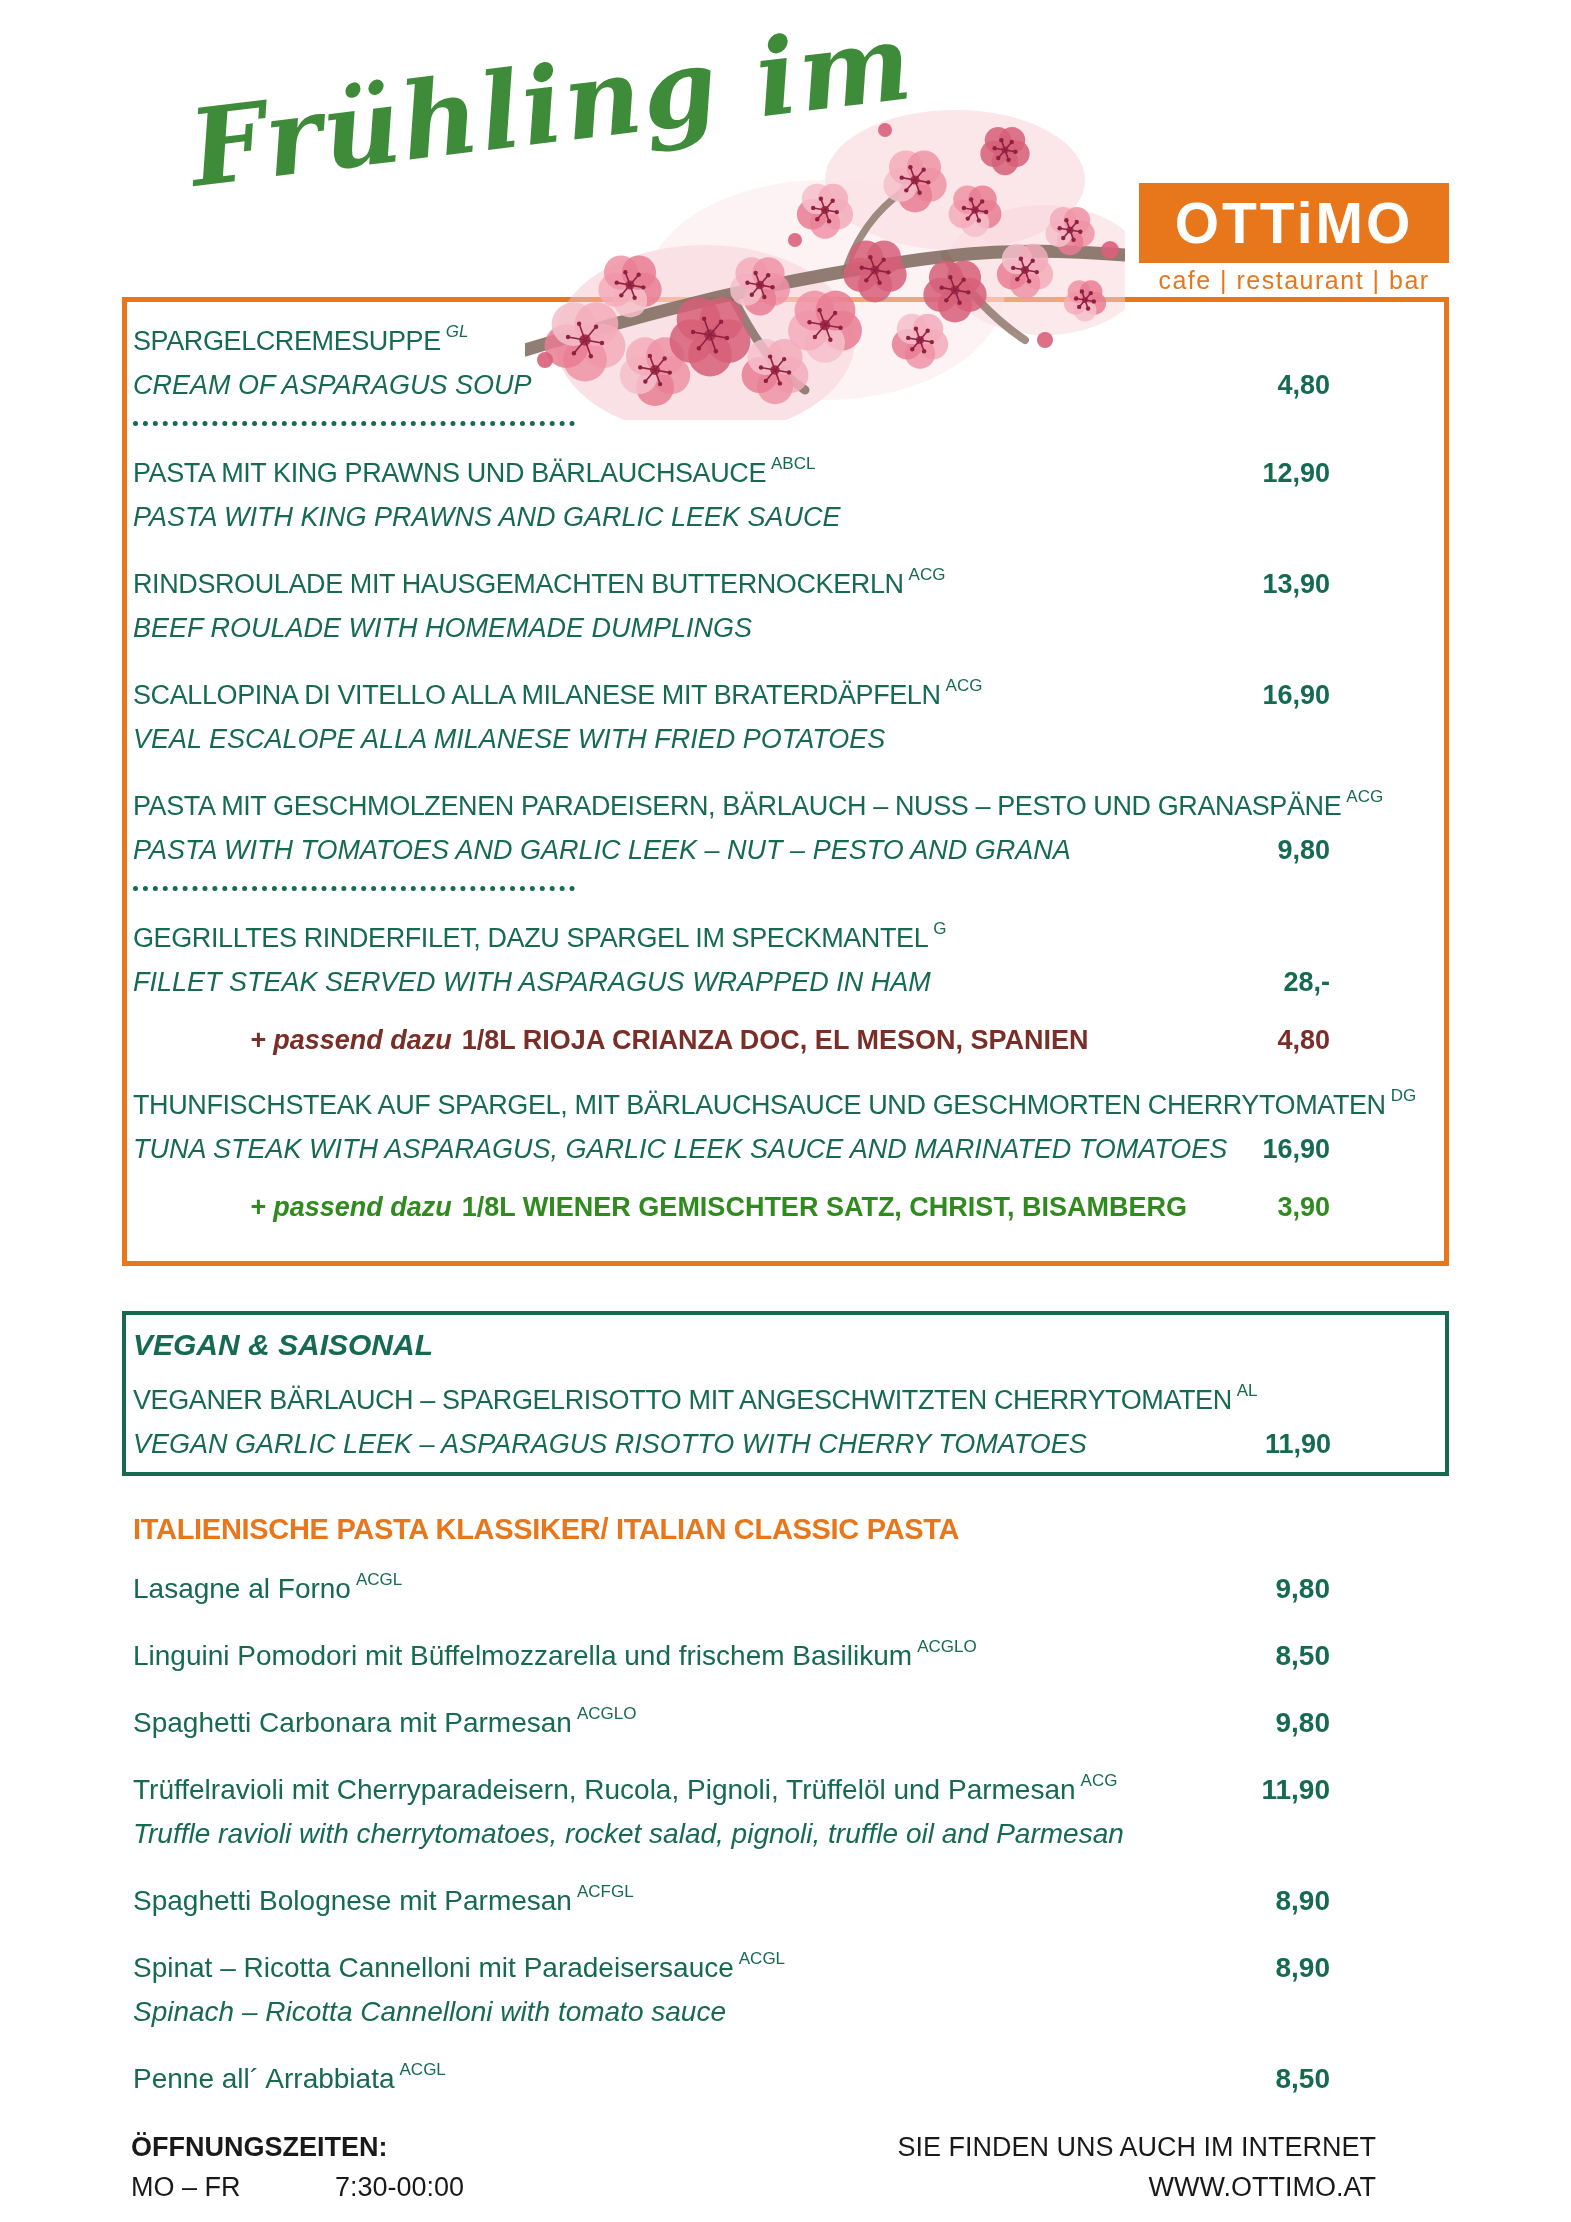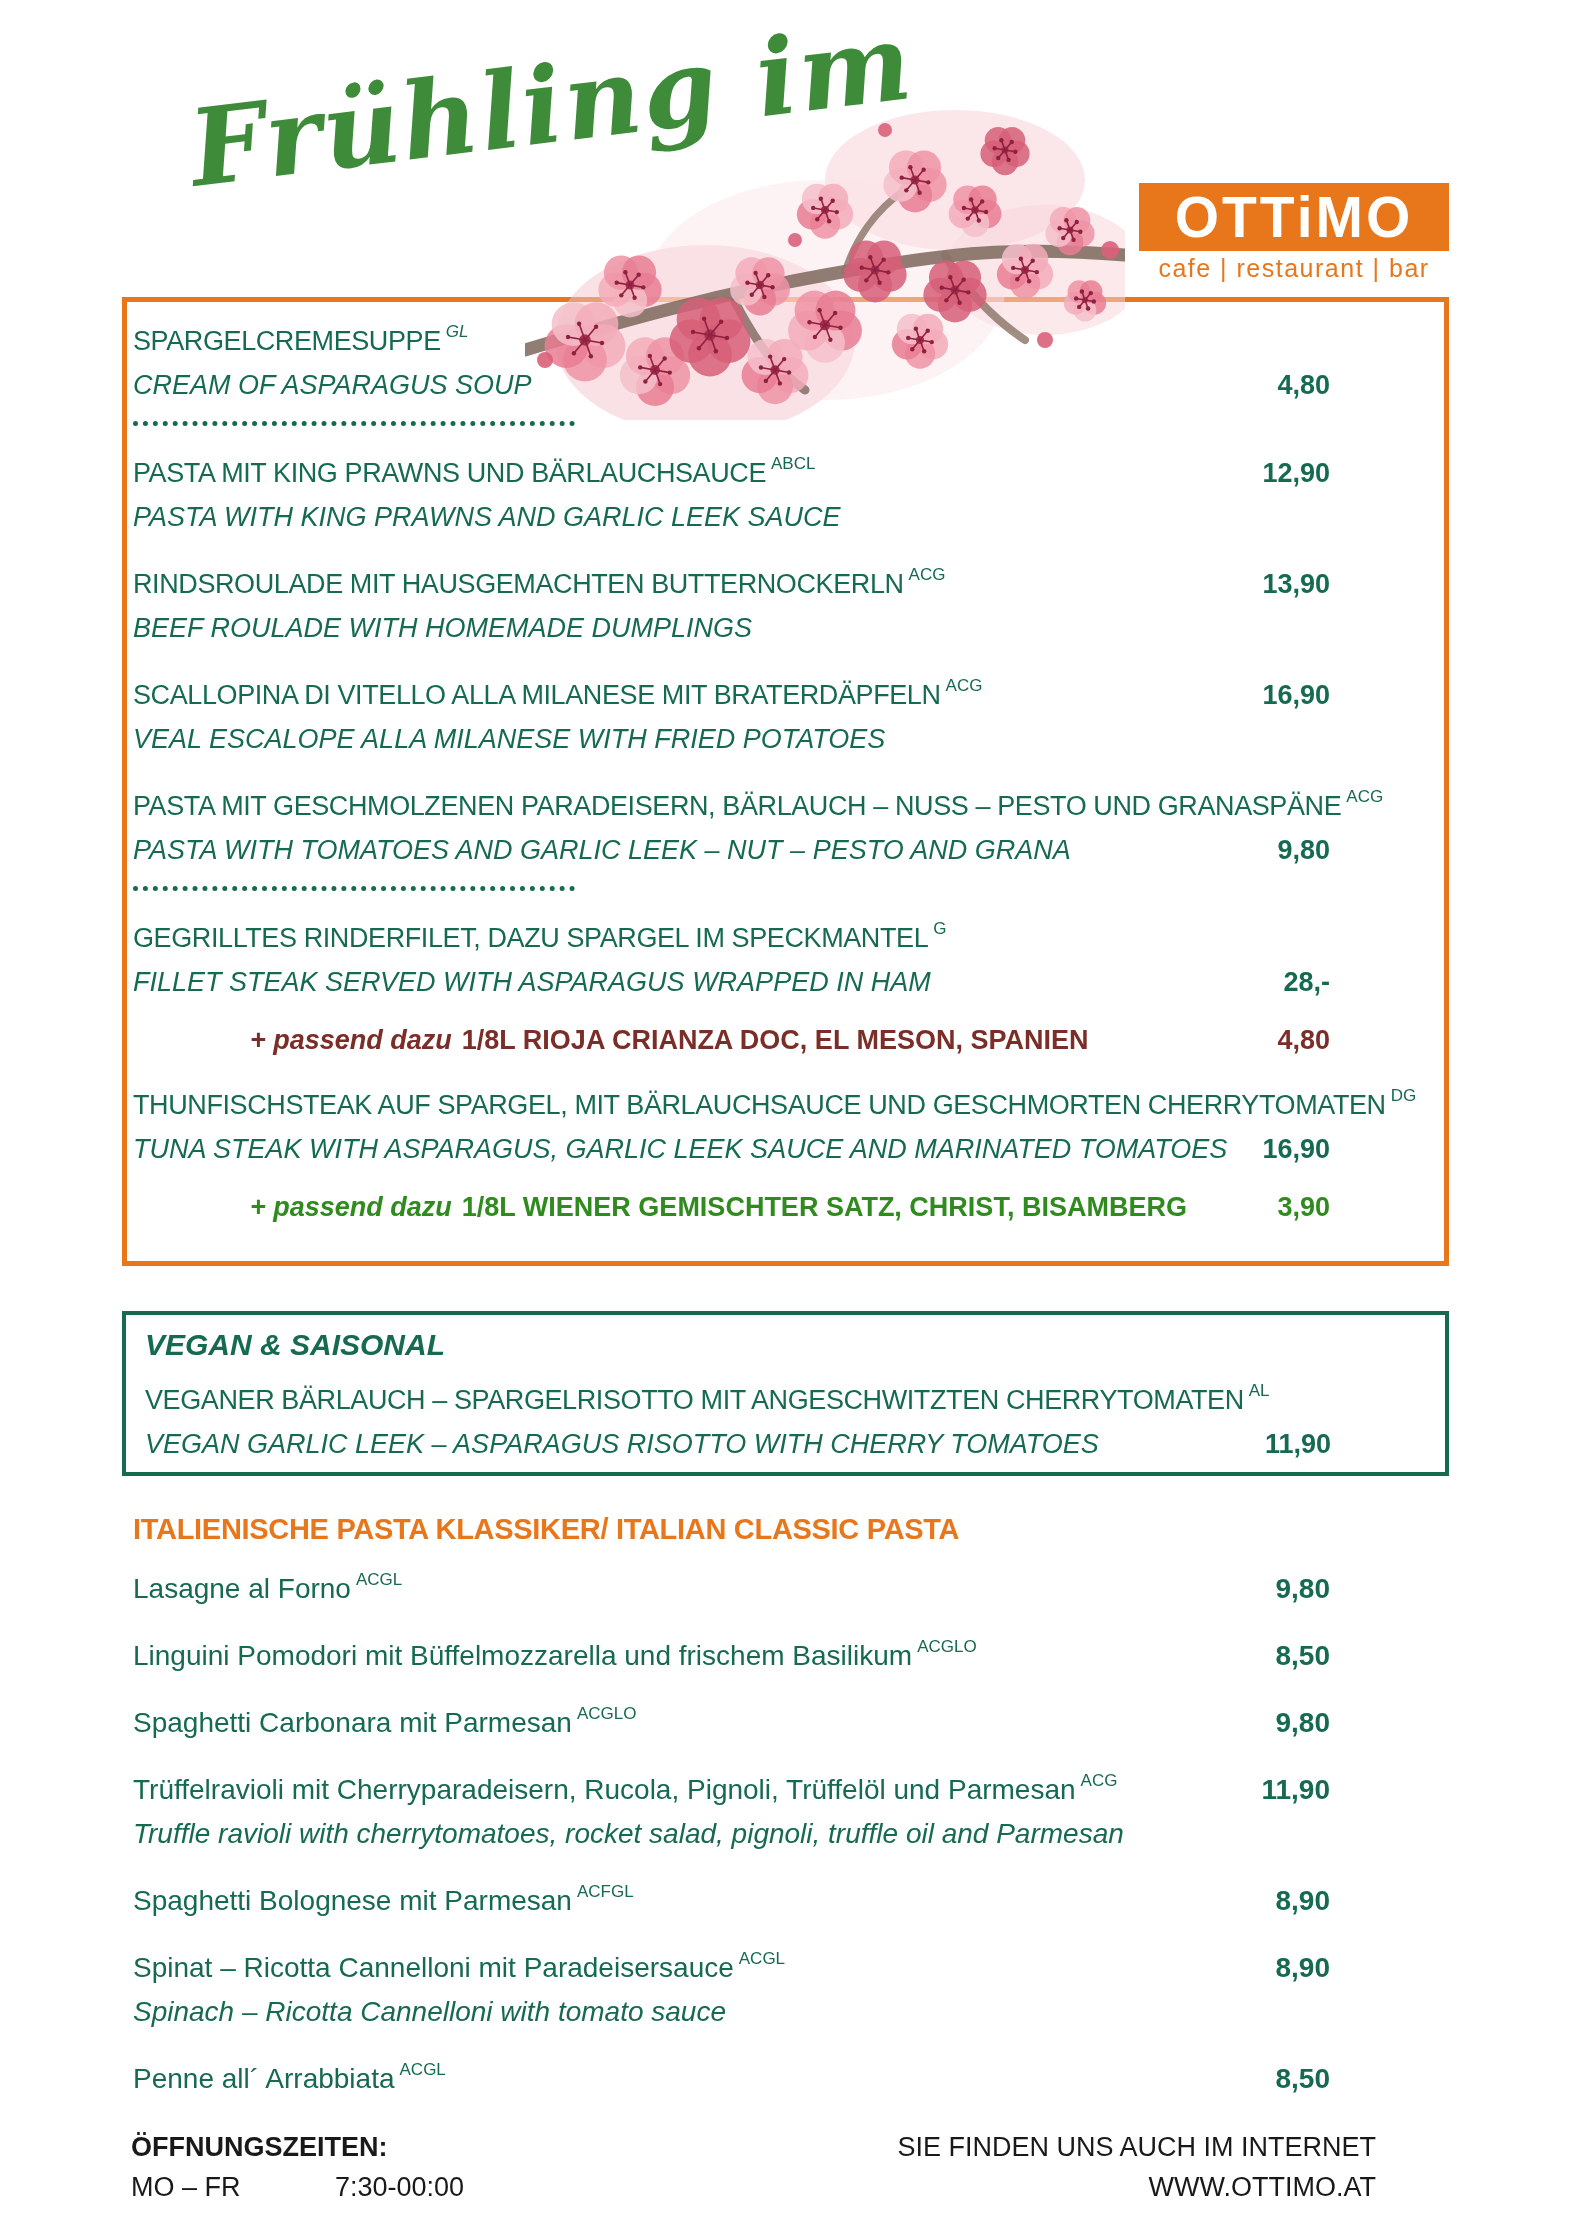--- a/index.html
+++ b/index.html
@@ -17,21 +17,21 @@
   }
   .header{position:relative;height:297px;}
   .script-title{
     position:absolute;left:188px;top:42px;
     font-family:"DejaVu Serif",serif;font-style:italic;font-weight:bold;
     font-size:106px;color:var(--script-green);transform:rotate(-7deg);
     letter-spacing:2px;white-space:nowrap;z-index:2;
   }
   .blossoms{position:absolute;left:525px;top:40px;z-index:3;pointer-events:none;}
   .logo{position:absolute;left:1139px;top:183px;width:310px;text-align:center;z-index:2;}
-  .logo-block{height:68px;background:var(--orange);display:flex;align-items:center;justify-content:center;}
+  .logo-block{height:80px;background:var(--orange);display:flex;align-items:center;justify-content:center;}
   .logo-text{color:#fff;font-size:57px;font-weight:bold;letter-spacing:3px;font-family:"Liberation Sans",sans-serif;}
   .logo-tagline{margin-top:3px;color:var(--orange);font-size:25px;letter-spacing:1.5px;}
 
   .main-box{
     margin:0 122px;border:5px solid var(--orange);
     padding:8px 114px 20px 6px;box-sizing:border-box;position:relative;z-index:1;
   }
   .row{display:flex;align-items:baseline;line-height:44px;font-size:27px;white-space:nowrap;}
   .txt{flex:1;min-width:0;}
   .caps-line{letter-spacing:-0.4px;}
@@ -40,21 +40,21 @@
   sup.sup{font-size:17px;vertical-align:13px;margin-left:5px;letter-spacing:0;}
   sup.sup.it{font-style:italic;}
   .dish{margin-bottom:14px;}
   .dots{width:442px;height:0;border-bottom:5px dotted var(--green);margin:2px 0 16px 0;}
   .pairing{margin:4px 0 12px;font-weight:bold;}
   .pairing .txt{padding-left:117px;}
   .pair-prefix{font-style:italic;font-weight:bold;margin-right:10px;}
 
   .vegan-box{
     margin:45px 122px 0;border:4px solid var(--green);
-    padding:6px 114px 6px 19px;box-sizing:border-box;
+    padding:6px 114px 6px 7px;box-sizing:border-box;
   }
   .vegan-heading{font-size:30px;font-weight:bold;font-style:italic;line-height:48px;}
   .vegan-box .dish{margin-bottom:0;}
 
   .pasta-section{margin:30px 122px 0;padding:0 119px 0 11px;}
   .pasta-heading{
     color:var(--orange);font-weight:bold;font-size:29px;line-height:46px;
     margin-bottom:6px;letter-spacing:-0.3px;white-space:nowrap;margin-top:24px;
   }
   .mixed .row{font-size:28px;}

